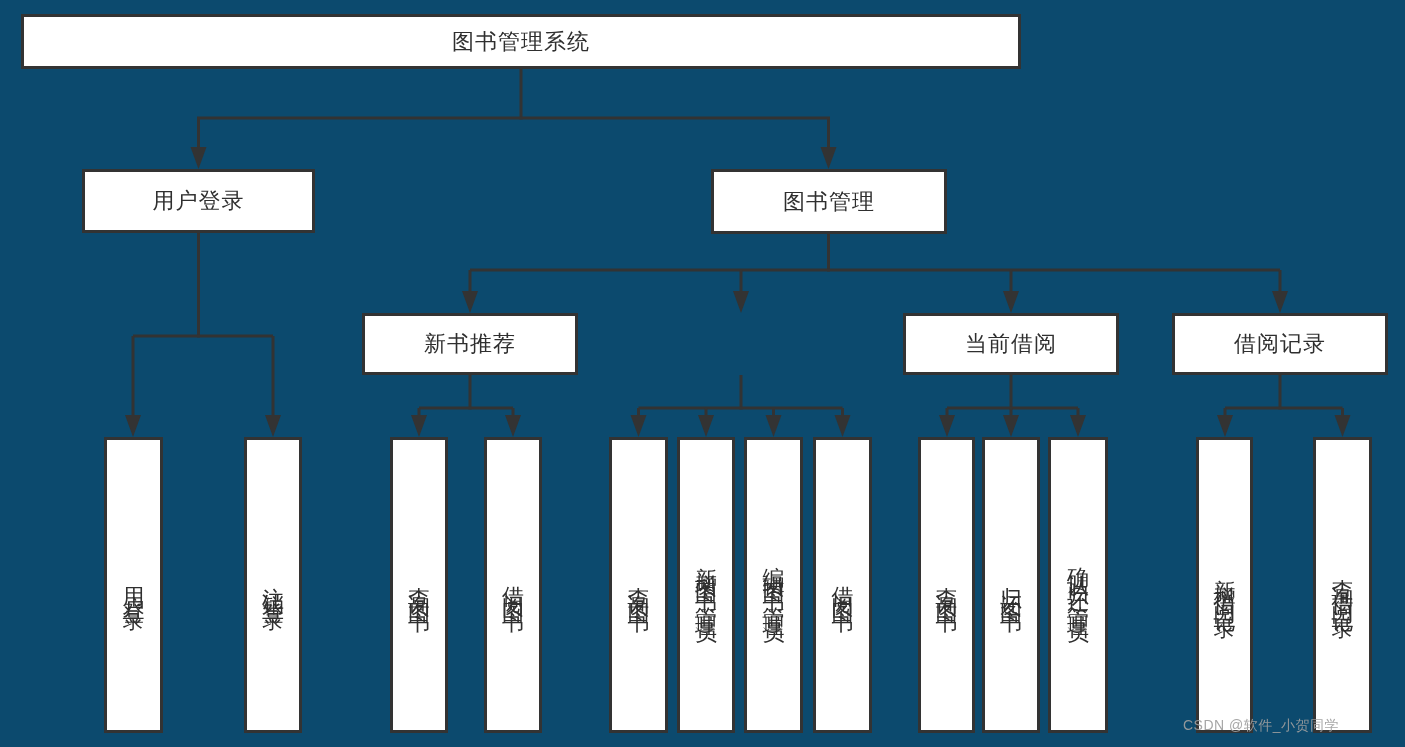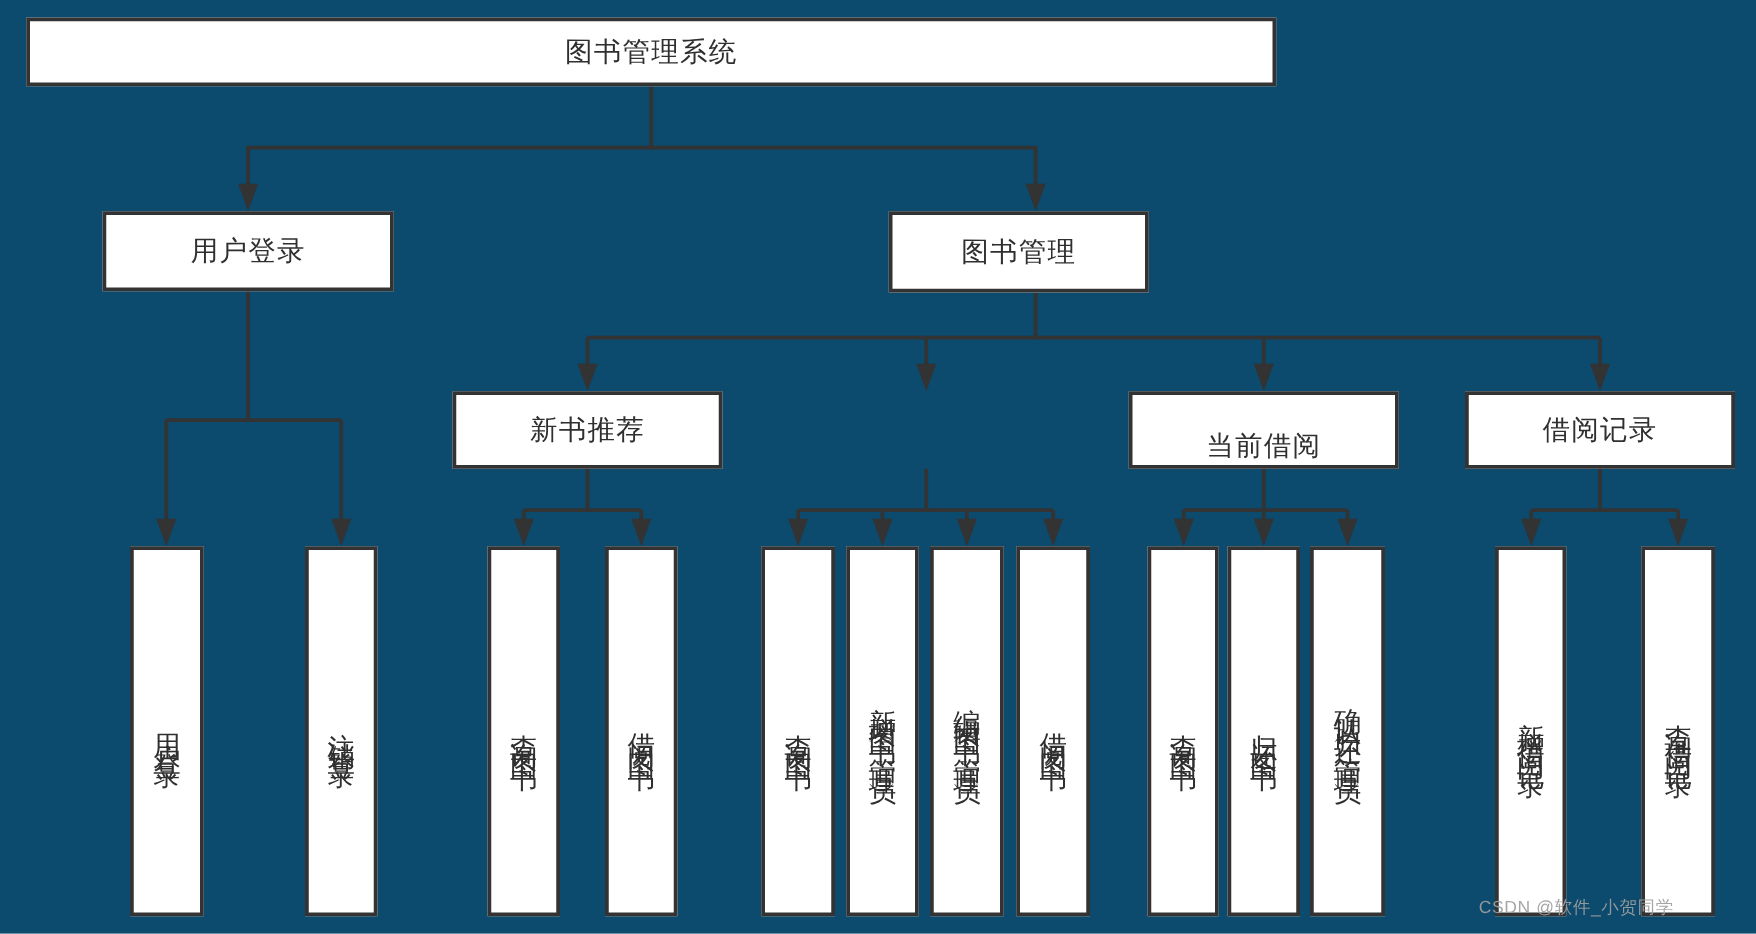--- a/index.html
+++ b/index.html
@@ -136,28 +136,28 @@
     </g>
   </svg>
 
   <div class="box" style="left:21px; top:14px; width:1000px; height:55px;">
     <span class="hlabel">图书管理系统</span>
   </div>
 
   <div class="box" style="left:82px; top:169px; width:233px; height:64px;">
     <span class="hlabel">用户登录</span>
   </div>
-  <div class="box" style="left:711px; top:169px; width:208px; height:65px;">
+  <div class="box" style="left:711px; top:169px; width:236px; height:65px;">
     <span class="hlabel">图书管理</span>
   </div>
 
   <div class="box" style="left:362px; top:313px; width:216px; height:62px;font-family:Liberation Mono, monospace;">
     <span class="hlabel">新书推荐</span>
   </div>
-  <div class="box" style="left:903px; top:313px; width:216px; height:62px;align-items:flex-end;">
+  <div class="box" style="left:903px; top:313px; width:216px; height:62px;">
     <span class="hlabel">当前借阅</span>
   </div>
   <div class="box" style="left:1172px; top:313px; width:216px; height:62px;">
     <span class="hlabel">借阅记录</span>
   </div>
 
   <div class="box leaf" style="left:104px; top:437px; width:59px; height:296px;">
     <span class="vlabel">用户登录</span>
   </div>
   <div class="box leaf" style="left:244px; top:437px; width:58px; height:296px;">

